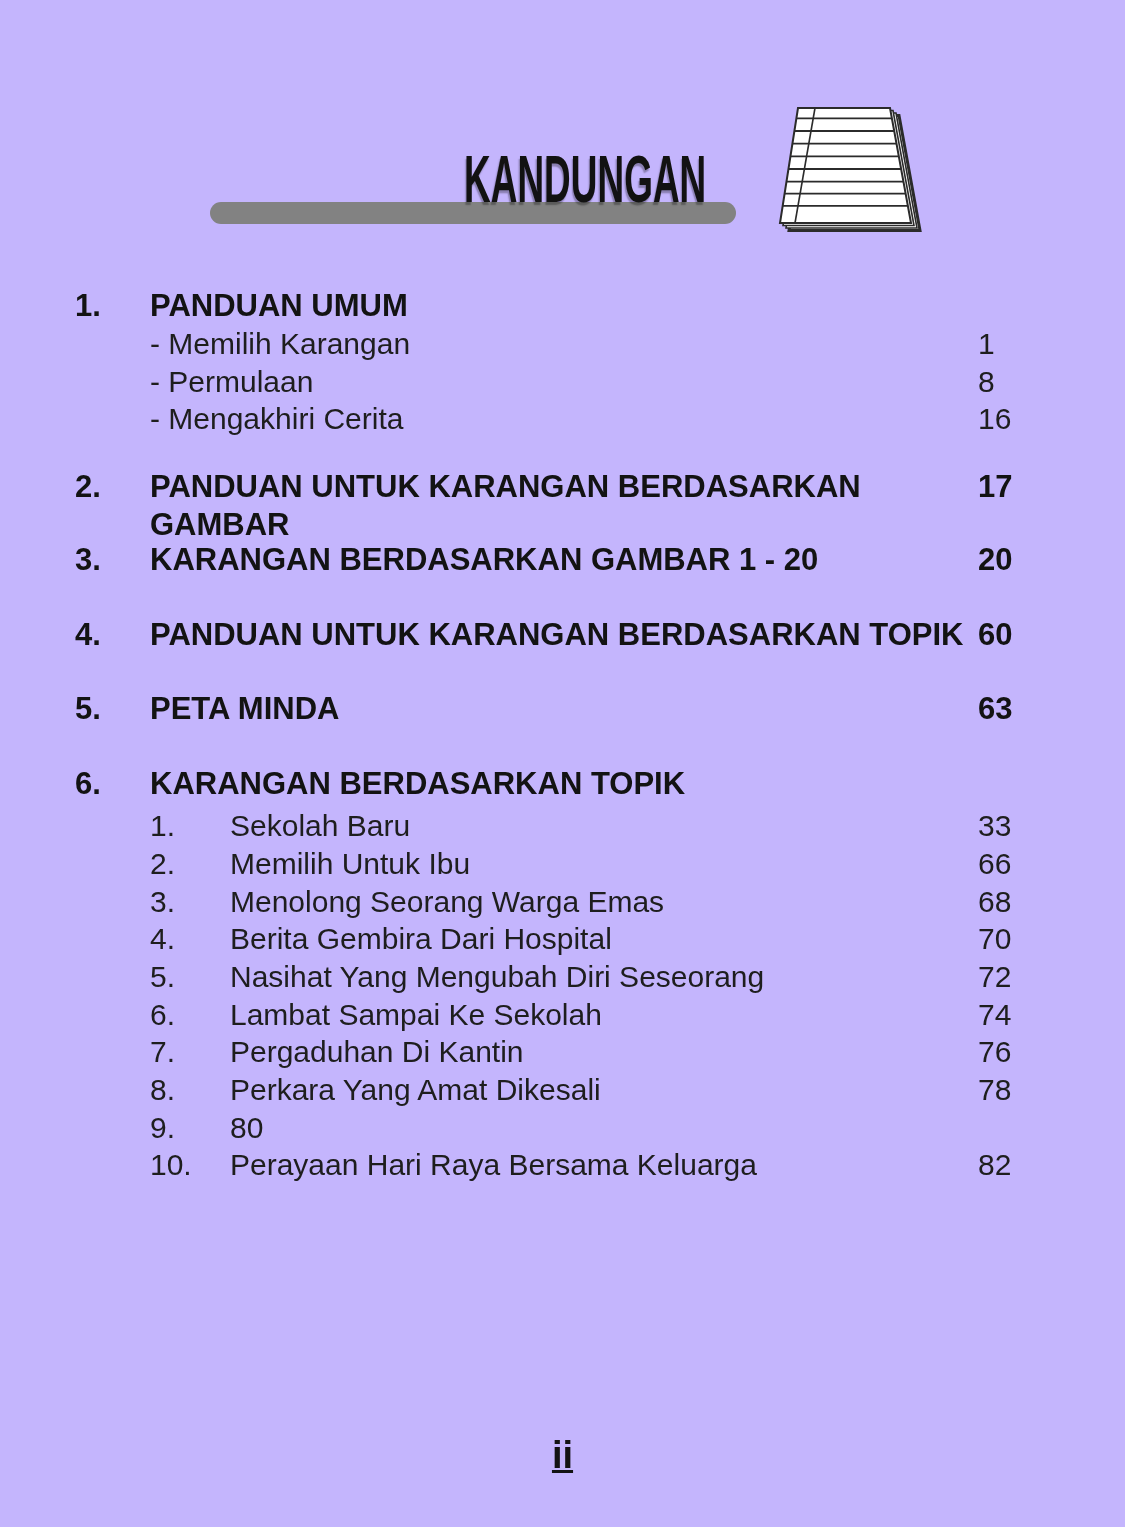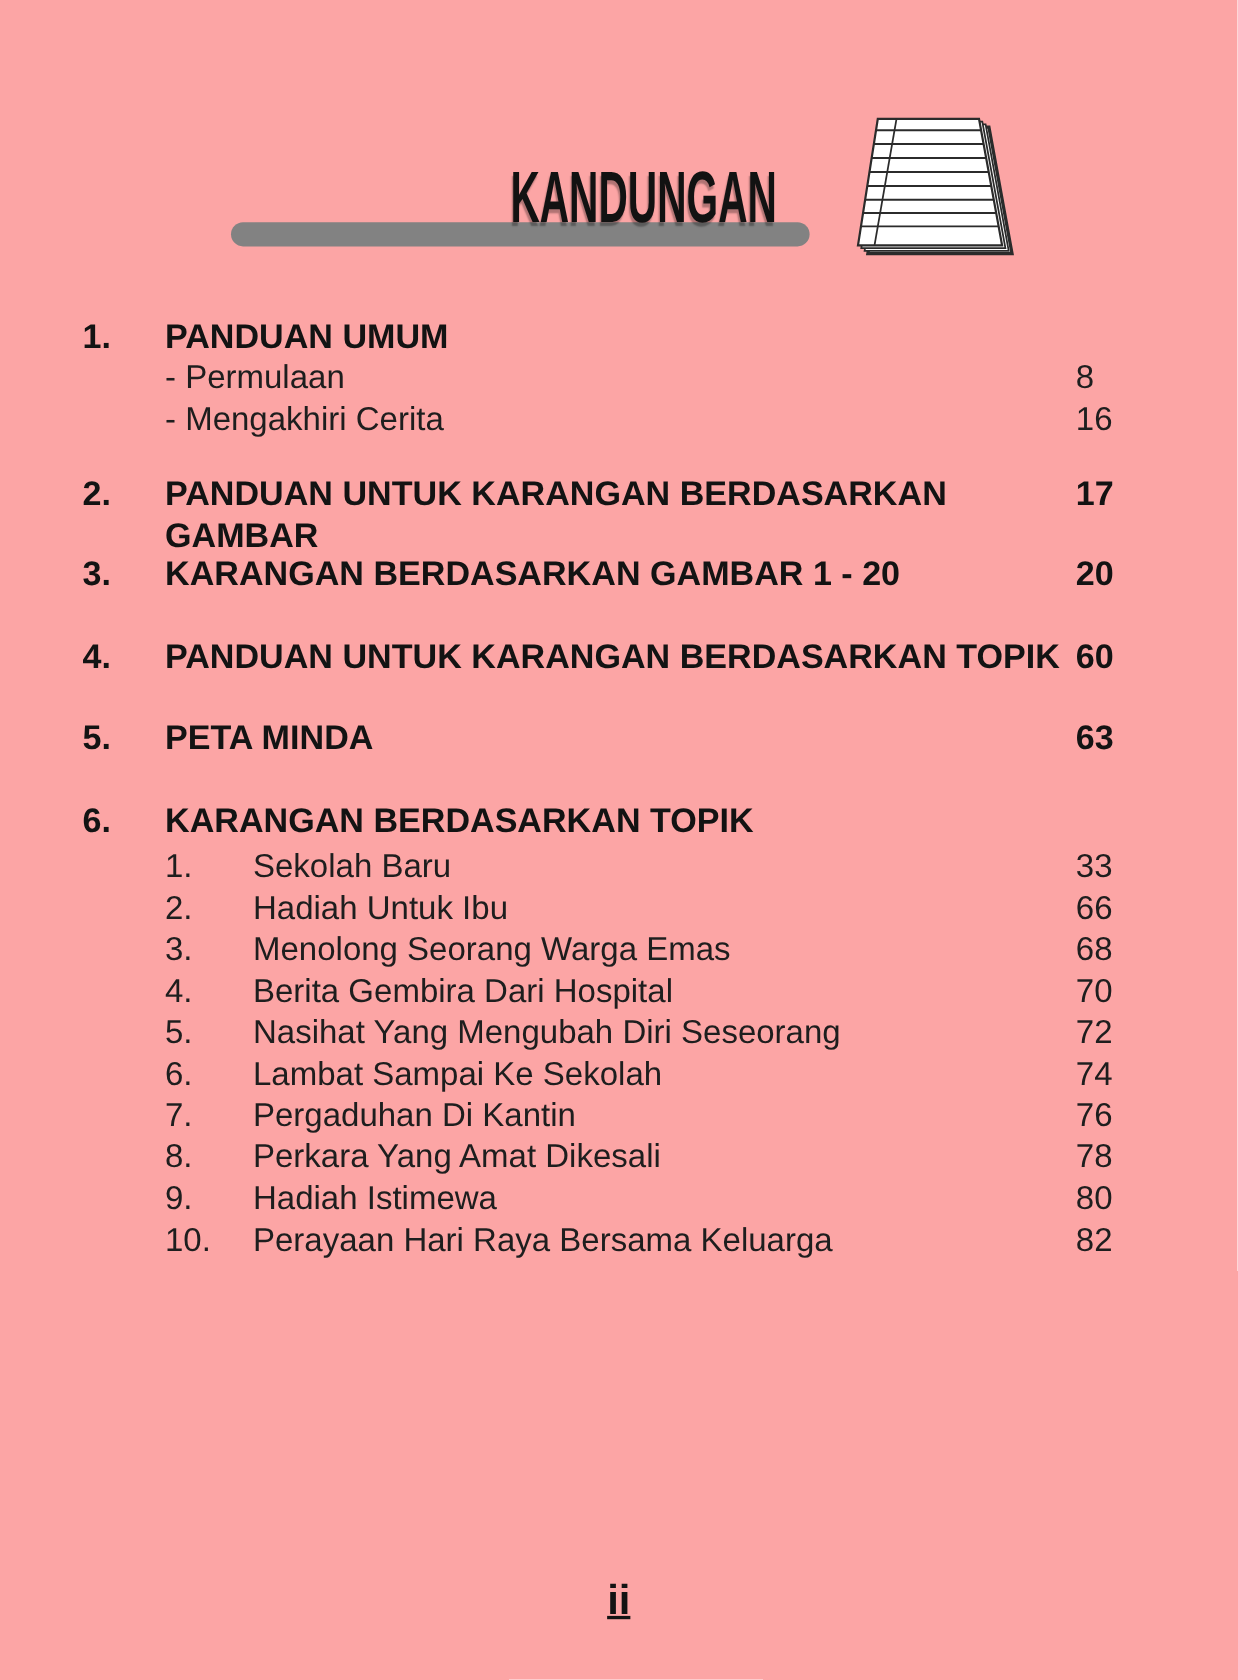--- a/index.html
+++ b/index.html
@@ -1,17 +1,17 @@
 <!DOCTYPE html>
 <html><head>
 <meta charset="utf-8">
 <style>
   html,body{margin:0;padding:0;background:#ffffff;}
   .page{
-    position:relative;width:1125px;height:1527px;background:#fca5a5;overflow:hidden;
+    position:relative;width:1125px;height:1527px;background:#c4b5fd;overflow:hidden;
     font-family:"Liberation Sans", sans-serif;color:#1e1e1e;
   }
   
   .title-bar{
     position:absolute;left:210px;top:202px;width:526px;height:22px;
     background:#828282;border-radius:11px;
   }
   .page-title{
     position:absolute;left:464px;top:146px;margin:0;
     font-size:66px;line-height:66px;font-weight:bold;color:#121212;
@@ -66,20 +66,24 @@
 
   <div class="toc">
 
     <div class="row sec">
       <span class="num b">1.</span>
       <span class="ttl b">PANDUAN UMUM</span>
       <span class="pg b"></span>
     </div>
     <div>
       <div class="row sub">
+        <span class="lbl">- Memilih Karangan</span>
+        <span class="pg">1</span>
+      </div>
+      <div class="row sub">
         <span class="lbl">- Permulaan</span>
         <span class="pg">8</span>
       </div>
       <div class="row sub">
         <span class="lbl">- Mengakhiri Cerita</span>
         <span class="pg">16</span>
       </div>
     </div>
 
     <div class="row sec mt-s2">
@@ -112,21 +116,21 @@
       <span class="pg b"></span>
     </div>
     <div class="topic-list">
       <div class="row topic">
         <span class="tnum">1.</span>
         <span class="lbl">Sekolah Baru</span>
         <span class="pg">33</span>
       </div>
       <div class="row topic">
         <span class="tnum">2.</span>
-        <span class="lbl">Hadiah Untuk Ibu</span>
+        <span class="lbl">Memilih Untuk Ibu</span>
         <span class="pg">66</span>
       </div>
       <div class="row topic">
         <span class="tnum">3.</span>
         <span class="lbl">Menolong Seorang Warga Emas</span>
         <span class="pg">68</span>
       </div>
       <div class="row topic">
         <span class="tnum">4.</span>
         <span class="lbl">Berita Gembira Dari Hospital</span>
@@ -147,21 +151,20 @@
         <span class="lbl">Pergaduhan Di Kantin</span>
         <span class="pg">76</span>
       </div>
       <div class="row topic">
         <span class="tnum">8.</span>
         <span class="lbl">Perkara Yang Amat Dikesali</span>
         <span class="pg">78</span>
       </div>
       <div class="row topic">
         <span class="tnum">9.</span>
-        <span class="lbl">Hadiah Istimewa</span>
         <span class="pg">80</span>
       </div>
       <div class="row topic">
         <span class="tnum">10.</span>
         <span class="lbl">Perayaan Hari Raya Bersama Keluarga</span>
         <span class="pg">82</span>
       </div>
     </div>
 
   </div>

